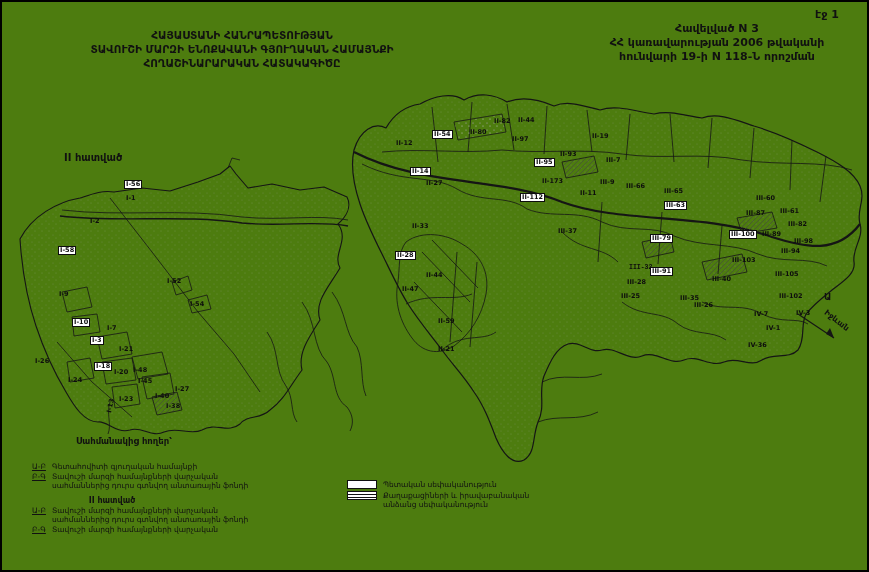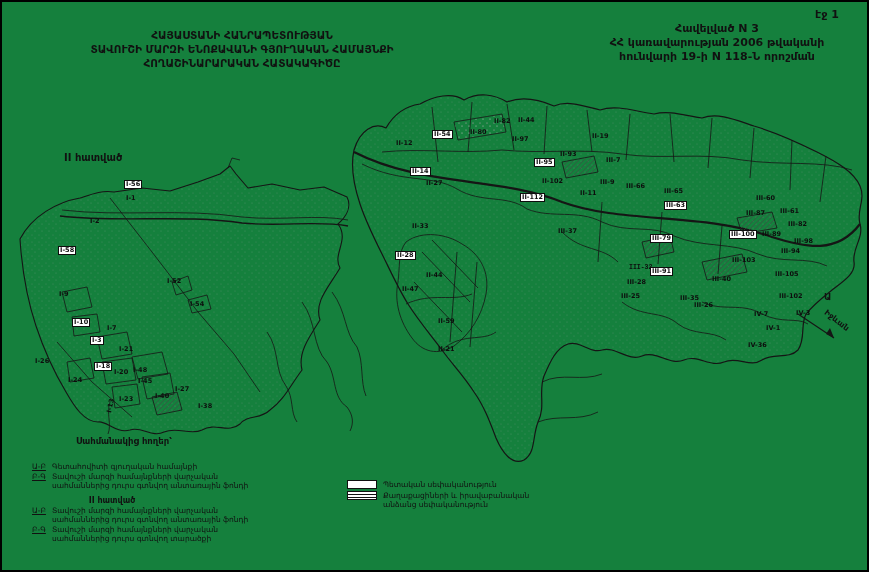--- a/index.html
+++ b/index.html
@@ -1,19 +1,19 @@
 <!DOCTYPE html>
 <html><head>
 <meta charset="utf-8">
 <style>
   * { margin:0; padding:0; box-sizing:border-box; }
   html,body { background:#e8e8e8; }
   #page {
     position:relative; width:869px; height:572px;
-    background:#15803d; border:2px solid #000;
+    background:#4d7c0f; border:2px solid #000;
     font-family:"DejaVu Sans", sans-serif; color:#111;
     overflow:hidden; margin:0 auto;
   }
   #map-art { position:absolute; left:0; top:0; }
 
   .pagenum { position:absolute; top:6px; right:28px; font-size:11px; font-weight:bold; }
   .appendix { position:absolute; top:20px; left:555px; width:320px; text-align:center;
               font-size:11px; font-weight:bold; line-height:14px; }
   .doc-title { position:absolute; top:26px; left:50px; width:380px; text-align:center;
                font-size:10.5px; font-weight:bold; line-height:14px; }
@@ -192,36 +192,36 @@
       <span class="plabel boxed" style="left: 88px; top: 334px;">I-3</span>
       <span class="plabel" style="left: 33px; top: 356px;">I-26</span>
       <span class="plabel" style="left: 117px; top: 344px;">I-21</span>
       <span class="plabel boxed" style="left: 92px; top: 360px;">I-18</span>
       <span class="plabel" style="left: 112px; top: 367px;">I-20</span>
       <span class="plabel" style="left: 131px; top: 365px;">I-48</span>
       <span class="plabel" style="left: 136px; top: 376px;">I-45</span>
       <span class="plabel" style="left: 66px; top: 375px;">I-24</span>
       <span class="plabel" style="left: 173px; top: 384px;">I-27</span>
       <span class="plabel" style="left: 153px; top: 391px;">I-40</span>
-      <span class="plabel" style="left: 164px; top: 401px; margin-left: 32px;">I-38</span>
+      <span class="plabel" style="left: 164px; top: 401px;">I-38</span>
       <span class="plabel" style="left: 117px; top: 394px;">I-23</span>
       <span class="plabel" style="left: 104px; top: 410px; transform: rotate(-78deg);">I-13</span>
       <span class="plabel" style="left: 394px; top: 138px;">II-12</span>
       <span class="plabel boxed" style="left: 430px; top: 128px;">II-54</span>
       <span class="plabel" style="left: 468px; top: 127px;">II-80</span>
       <span class="plabel" style="left: 492px; top: 116px;">II-82</span>
       <span class="plabel" style="left: 516px; top: 115px;">II-44</span>
       <span class="plabel" style="left: 510px; top: 134px;">II-97</span>
       <span class="plabel" style="left: 590px; top: 131px;">II-19</span>
       <span class="plabel" style="left: 558px; top: 149px;">II-93</span>
       <span class="plabel boxed" style="left: 532px; top: 156px;">II-95</span>
       <span class="plabel" style="left: 604px; top: 155px;">III-7</span>
       <span class="plabel boxed" style="left: 408px; top: 165px;">II-14</span>
       <span class="plabel" style="left: 424px; top: 178px;">II-27</span>
-      <span class="plabel" style="left: 540px; top: 176px;">II-102</span>
+      <span class="plabel" style="left: 540px; top: 176px;">II-173</span>
       <span class="plabel boxed" style="left: 518px; top: 191px;">II-112</span>
       <span class="plabel" style="left: 578px; top: 188px;">II-11</span>
       <span class="plabel" style="left: 598px; top: 177px;">III-9</span>
       <span class="plabel" style="left: 410px; top: 221px;">II-33</span>
       <span class="plabel" style="left: 556px; top: 226px;">III-37</span>
       <span class="plabel boxed" style="left: 386px; top: 249px; margin-left: 7px;">II-28</span>
       <span class="plabel" style="left: 424px; top: 270px;">II-44</span>
       <span class="plabel" style="left: 400px; top: 284px;">II-47</span>
       <span class="plabel" style="left: 436px; top: 316px;">II-59</span>
       <span class="plabel" style="left: 436px; top: 344px;">II-21</span>
@@ -268,21 +268,20 @@
     </div>
     <div class="lg-line lg-cont">սահմաններից դուրս գտնվող անտառային ֆոնդի</div>
     <div class="bl-sec2">II հատված</div>
     <div class="lg-line">
       <span class="code">Ա-Բ</span><span>Տավուշի մարզի համայնքների վարչական</span>
     </div>
     <div class="lg-line lg-cont">սահմաններից դուրս գտնվող անտառային ֆոնդի</div>
     <div class="lg-line">
       <span class="code">Բ-Գ</span><span>Տավուշի մարզի համայնքների վարչական</span>
     </div>
-    <div class="lg-line lg-cont">սահմաններից դուրս գտնվող տարածքի</div>
   </div>
 
   <div class="symbols-legend">
     <div class="sl-row">
       <span class="swatch"></span>
       <span class="sl-label">Պետական սեփականություն</span>
     </div>
     <div class="sl-row">
       <span class="swatch hlines"></span>
       <span class="sl-label">Քաղաքացիների և իրավաբանական անձանց սեփականություն</span>

